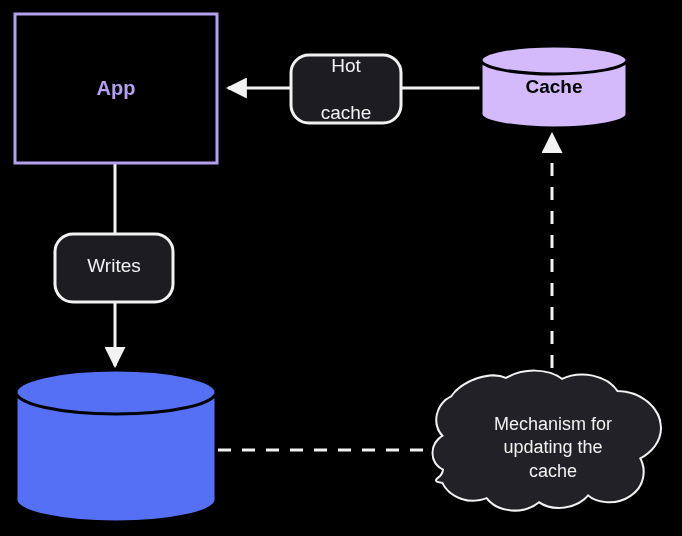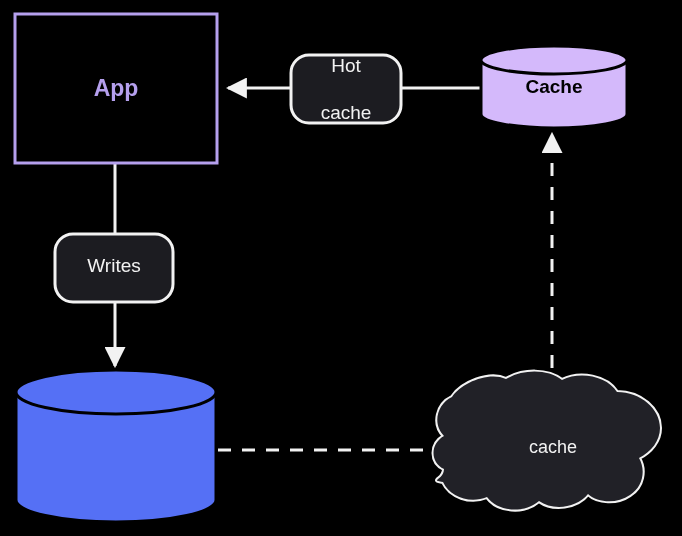--- a/index.html
+++ b/index.html
@@ -33,21 +33,21 @@
     pointer-events: none;
     white-space: pre-line;
   }
   
   #app-text {
     left: 15px;
     top: 14px;
     width: 202px;
     height: 149px;
     color: #b5a0ee;
-    font-size: 23px;
+    font-size: 20px;
     font-weight: bold;
   }
   
   #cache-text {
     left: 480px;
     top: 48px;
     width: 148px;
     height: 78px;
     color: #000000;
     font-size: 19px;
@@ -165,20 +165,22 @@
 
     <rect x="55" y="234" width="118" height="68" rx="18" ry="18" fill="#1c1c21" stroke="#f2f2f2" stroke-width="3"></rect>
   </svg>
 
   <div class="node-label" id="app-text">App</div>
 
   <div class="node-label" id="cache-text">Cache</div>
 
 
   <div class="node-label" id="cloud-text">
+    <span>Mechanism for</span>
+    <span>updating the</span>
     <span>cache</span>
   </div>
 
   <div class="node-label" id="hotreads-text">
     <div>
       <div>Hot</div>
       <div>cache</div>
     </div>
   </div>
 

